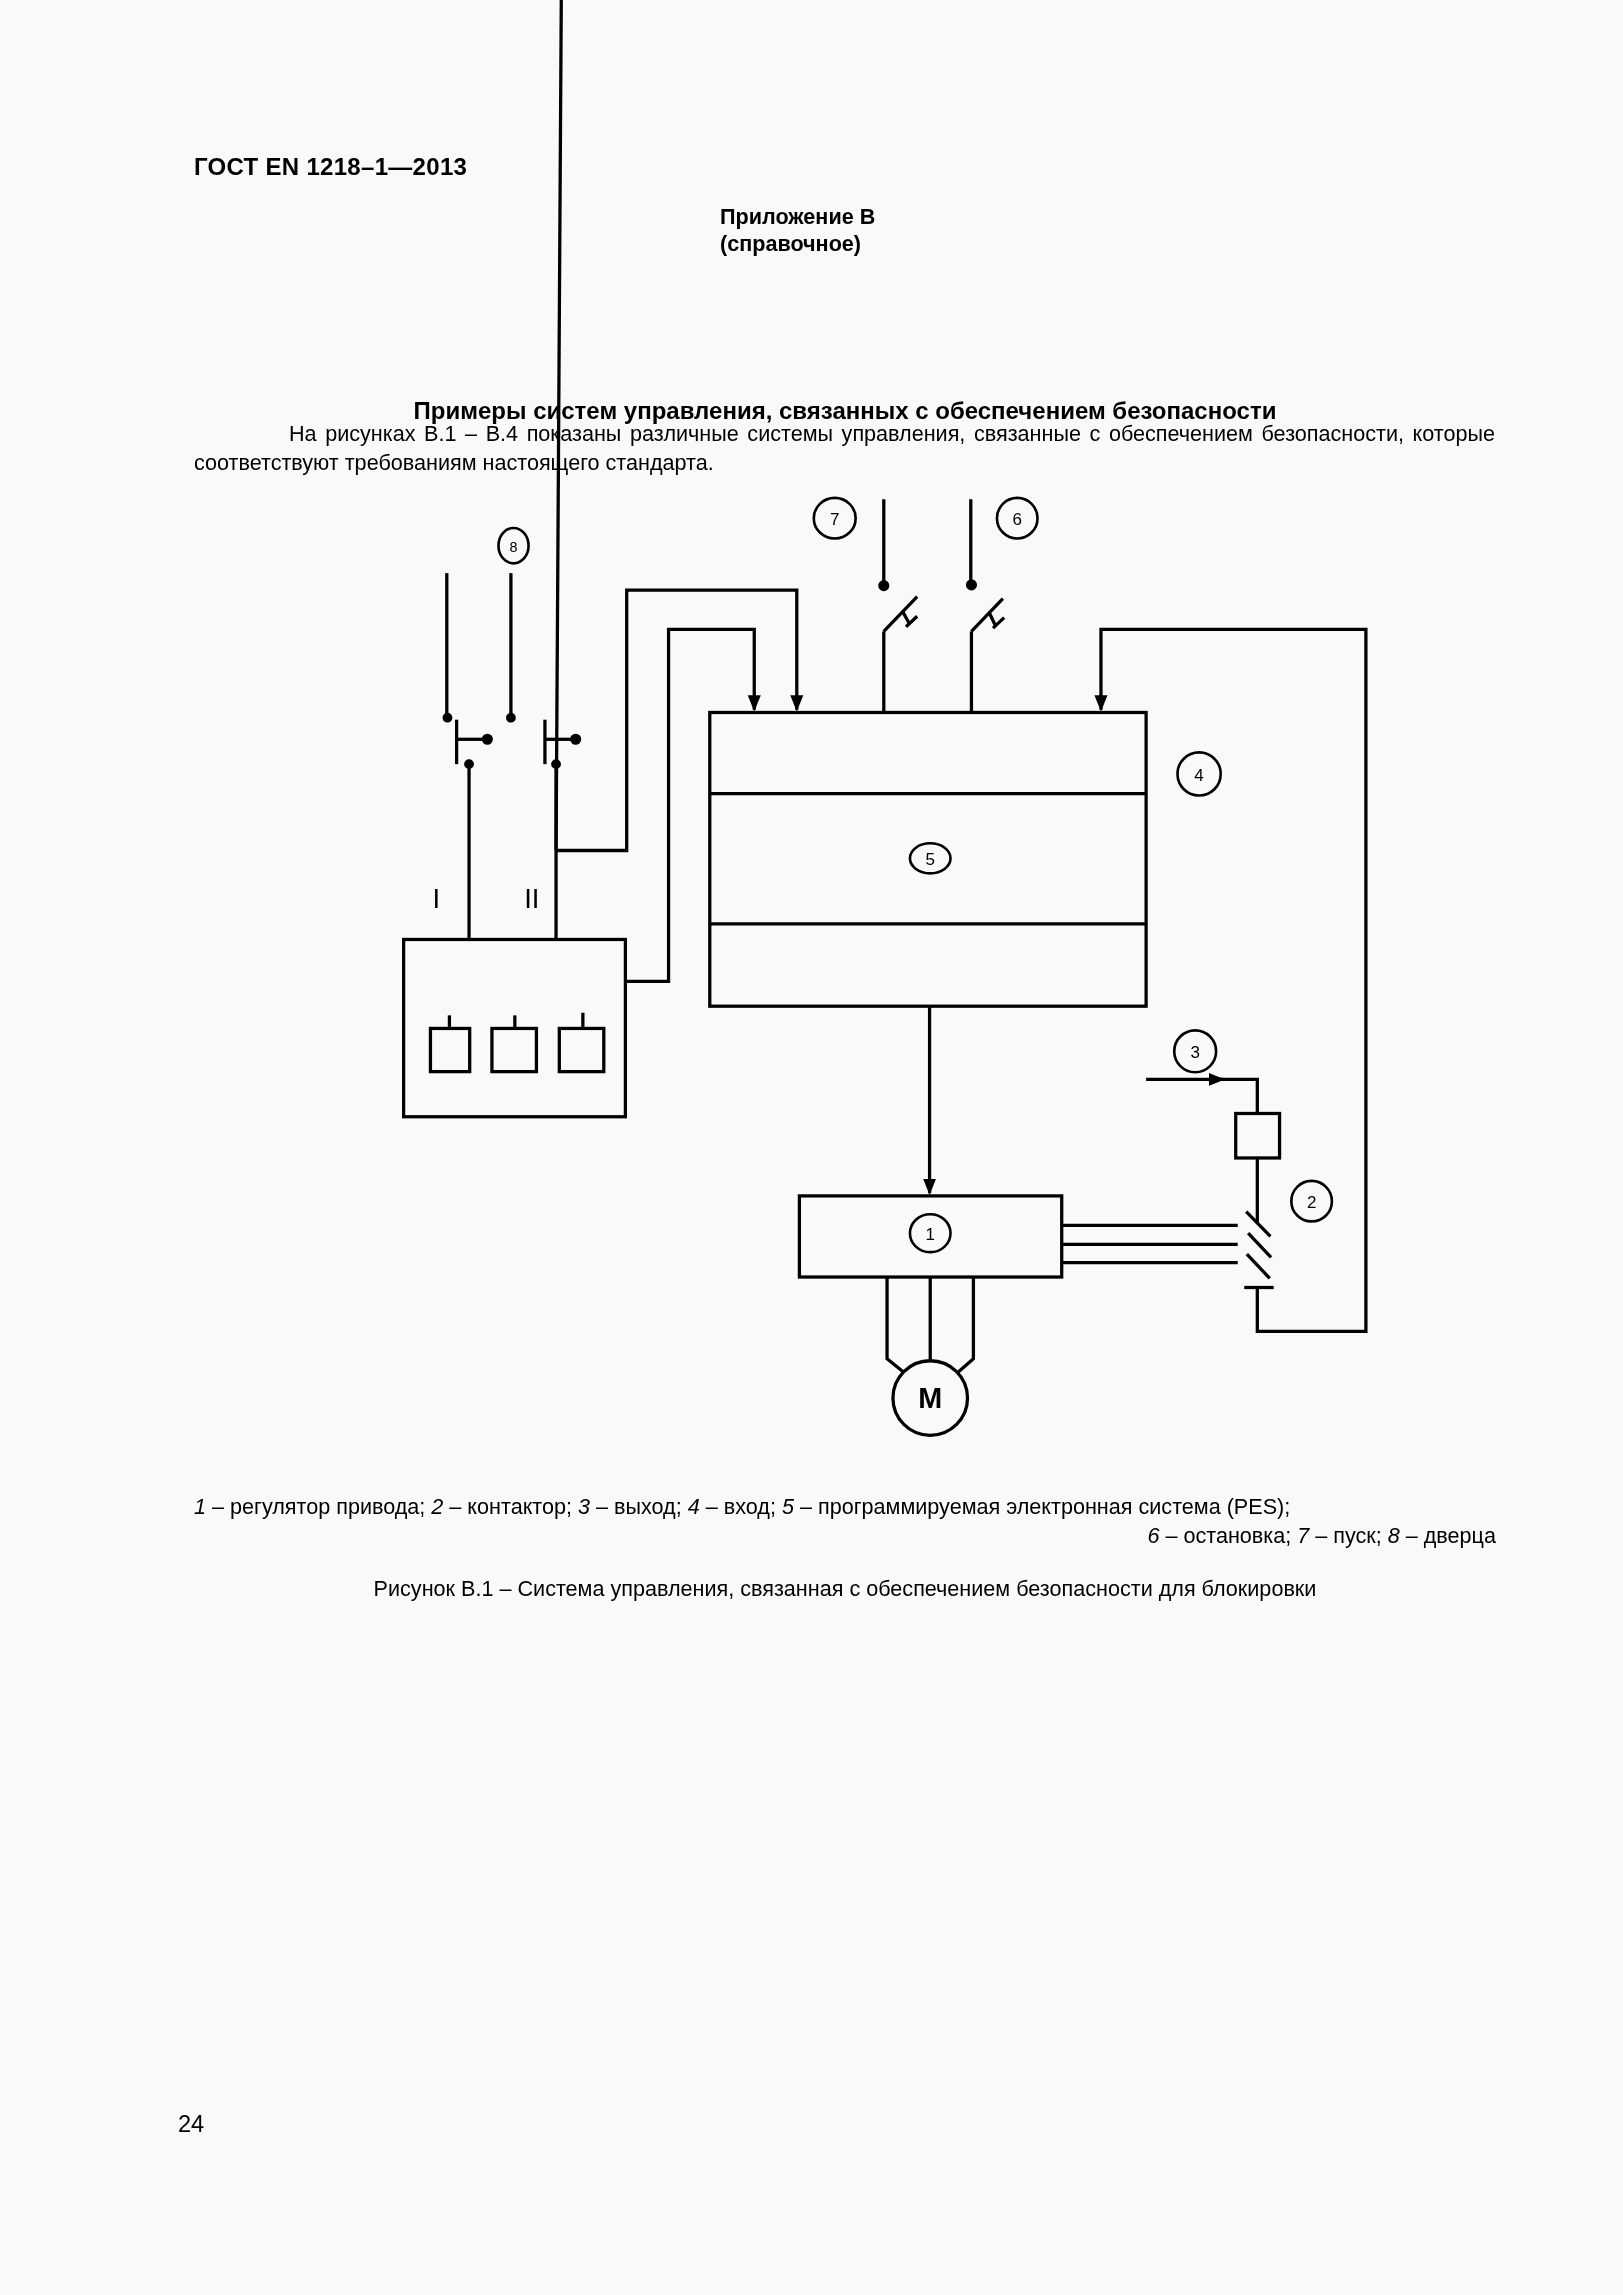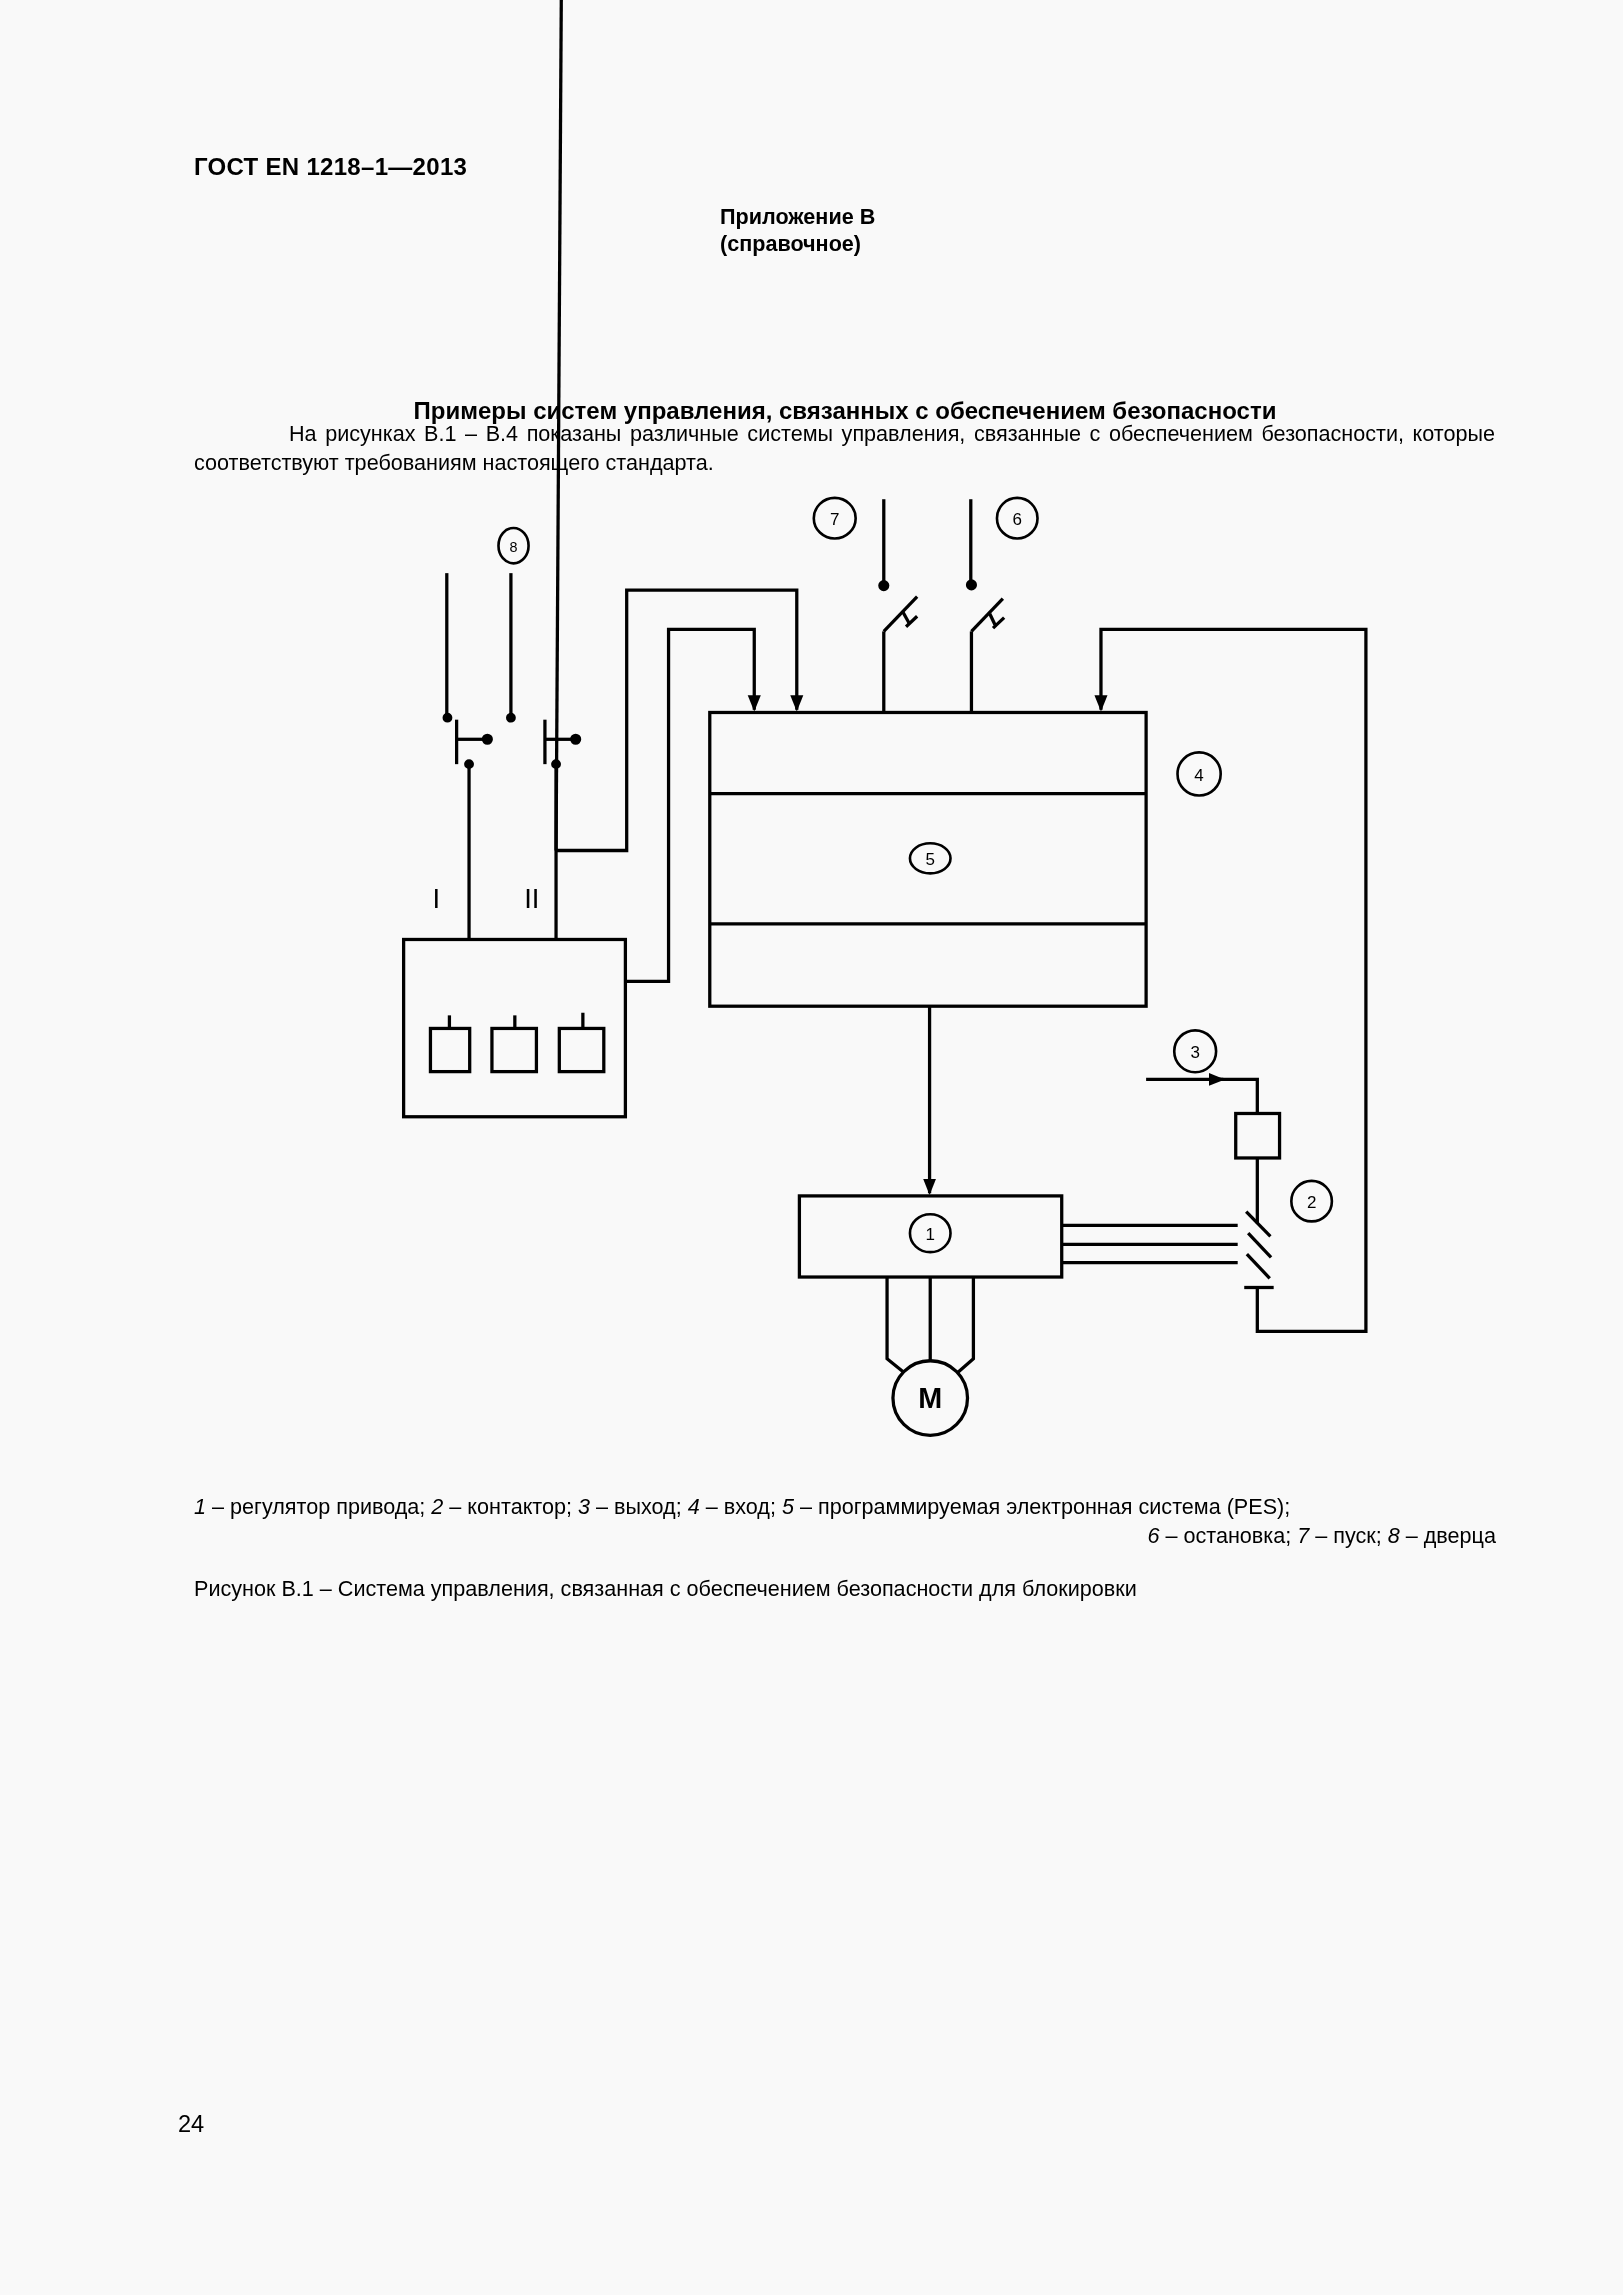--- a/index.html
+++ b/index.html
@@ -8,21 +8,21 @@
   #doc-code { left: 194px; top: 153px; font-size: 24px; font-weight: bold; letter-spacing: 0.3px; }
   #appendix-title { left: 720px; width: 262px; top: 204px; font-size: 21.6px; font-weight: bold; text-align: left; }
   #appendix-kind { left: 720px; width: 262px; top: 231px; font-size: 21.6px; font-weight: bold; text-align: left; }
   #section-title { left: 194px; width: 1302px; top: 359px; font-size: 24px; font-weight: bold; text-align: center; margin-top: 38px; }
   #intro { left: 194px; width: 1301px; top: 419px; font-size: 21.6px; line-height: 29px; text-align: justify; text-align-last: left; }
   #intro .indent { display: inline-block; width: 95px; }
   #diagram { left: 0; top: 0; width: 1623px; height: 2295px; pointer-events: none; }
   #diagram * { pointer-events: auto; }
   #legend-1 { left: 194px; width: 1302px; top: 1492px; font-size: 21.6px; text-align: left; line-height: 29px; }
   #legend-2 { left: 194px; width: 1302px; top: 1521px; font-size: 21.6px; text-align: right; line-height: 29px; }
-  #figure-caption { left: 194px; width: 1302px; top: 1576px; font-size: 21.6px; text-align: left; }
+  #figure-caption { left: 194px; width: 1302px; top: 1576px; font-size: 21.6px; text-align: center; }
   #page-number { left: 178px; top: 2111px; font-size: 23.6px; }
   .it { font-style: italic; }
   svg text { font-family: "Liberation Sans", "DejaVu Sans", sans-serif; }
 </style>
 </head>
 <body>
 
 <div id="doc-code" class="abs">ГОСТ EN 1218–1—2013</div>
 <div id="appendix-title" class="abs">Приложение В</div>
 <div id="appendix-kind" class="abs">(справочное)</div>

